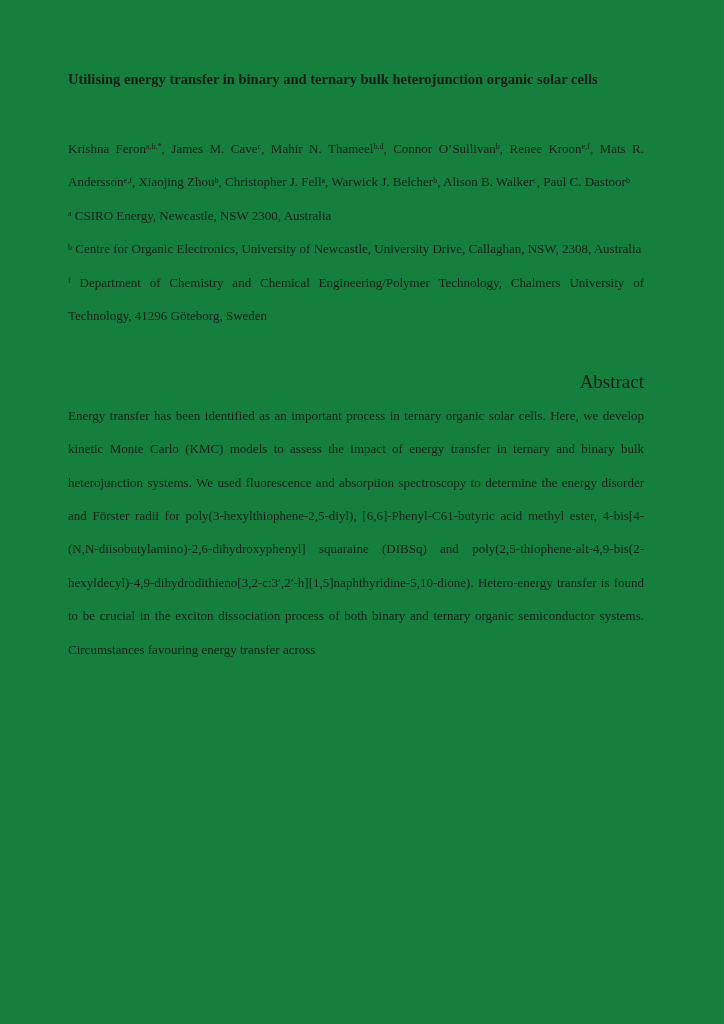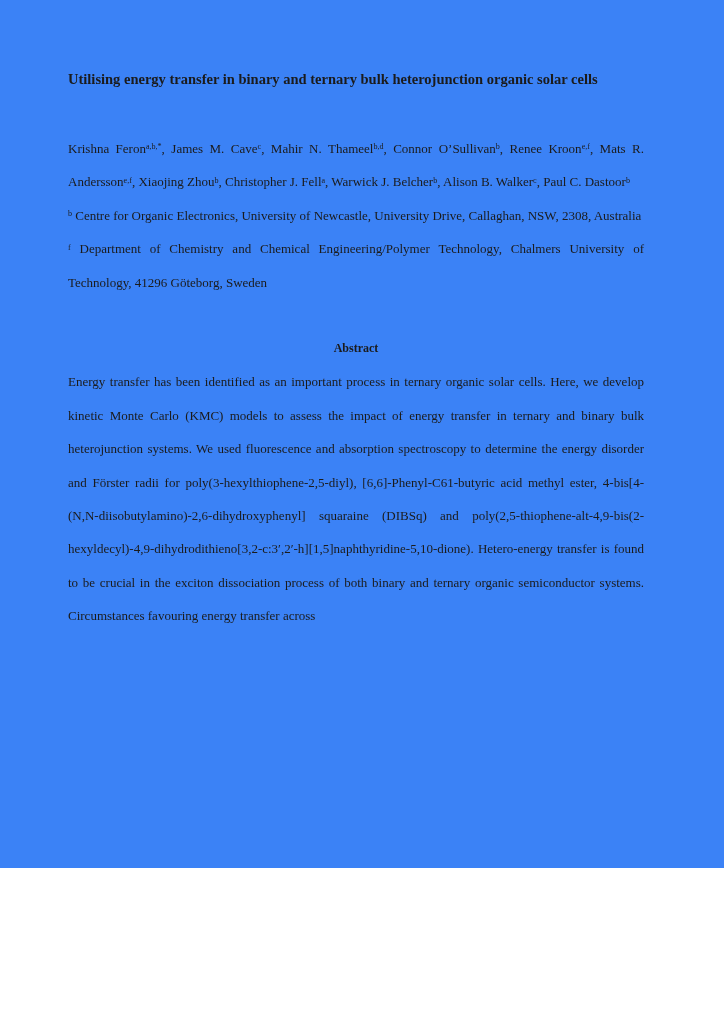--- a/index.html
+++ b/index.html
@@ -10,62 +10,63 @@
   body {
     width: 724px;
     height: 1024px;
     font-family: "Liberation Serif", "DejaVu Serif", serif;
     color: #1b1b1b;
     -webkit-font-smoothing: antialiased;
   }
   .page {
     box-sizing: border-box;
     width: 724px;
-    height: 868px;
+    height: 1024px;
     padding: 61px 80px 0 68px;
-    background: #3b82f6;
+    background: #15803d;
     overflow: hidden;
   }
   .title {
     font-size: 14.5px;
     font-weight: bold;
     line-height: 37px;
     text-align: justify;
     margin: 0 0 34px 0;
   }
   .bodyline {
     font-size: 13px;
     line-height: 33.4px;
     text-align: justify;
     margin: 0;
   }
   .abstract-heading {
-    font-size: 12px;
-    font-weight: bold;
+    font-size: 19px;
+    font-weight: normal;
     line-height: 33.4px;
-    text-align: center;
+    text-align: right;
     margin: 33px 0 0 0;
   }
   sup {
     font-size: 0.62em;
     line-height: 0;
     vertical-align: baseline;
     position: relative;
     top: -0.45em;
   }
 </style>
 </head>
 <body>
 
 <div class="page">
 
   <h1 class="title">Utilising energy transfer in binary and ternary bulk heterojunction organic solar cells</h1>
 
   <p class="bodyline">Krishna Feron<sup>a,b,*</sup>, James M. Cave<sup>c</sup>, Mahir N. Thameel<sup>b,d</sup>, Connor O’Sullivan<sup>b</sup>, Renee Kroon<sup>e,f</sup>, Mats R. Andersson<sup>e,f</sup>, Xiaojing Zhou<sup>b</sup>, Christopher J. Fell<sup>a</sup>, Warwick J. Belcher<sup>b</sup>, Alison B. Walker<sup>c</sup>, Paul C. Dastoor<sup>b</sup></p>
 
+  <p class="bodyline"><sup>a</sup> CSIRO Energy, Newcastle, NSW 2300, Australia</p>
 
   <p class="bodyline"><sup>b</sup> Centre for Organic Electronics, University of Newcastle, University Drive, Callaghan, NSW, 2308, Australia</p>
 
 
 
 
   <p class="bodyline"><sup>f</sup> Department of Chemistry and Chemical Engineering/Polymer Technology, Chalmers University of Technology, 41296 Göteborg, Sweden</p>
 
 
   <h2 class="abstract-heading">Abstract</h2>

